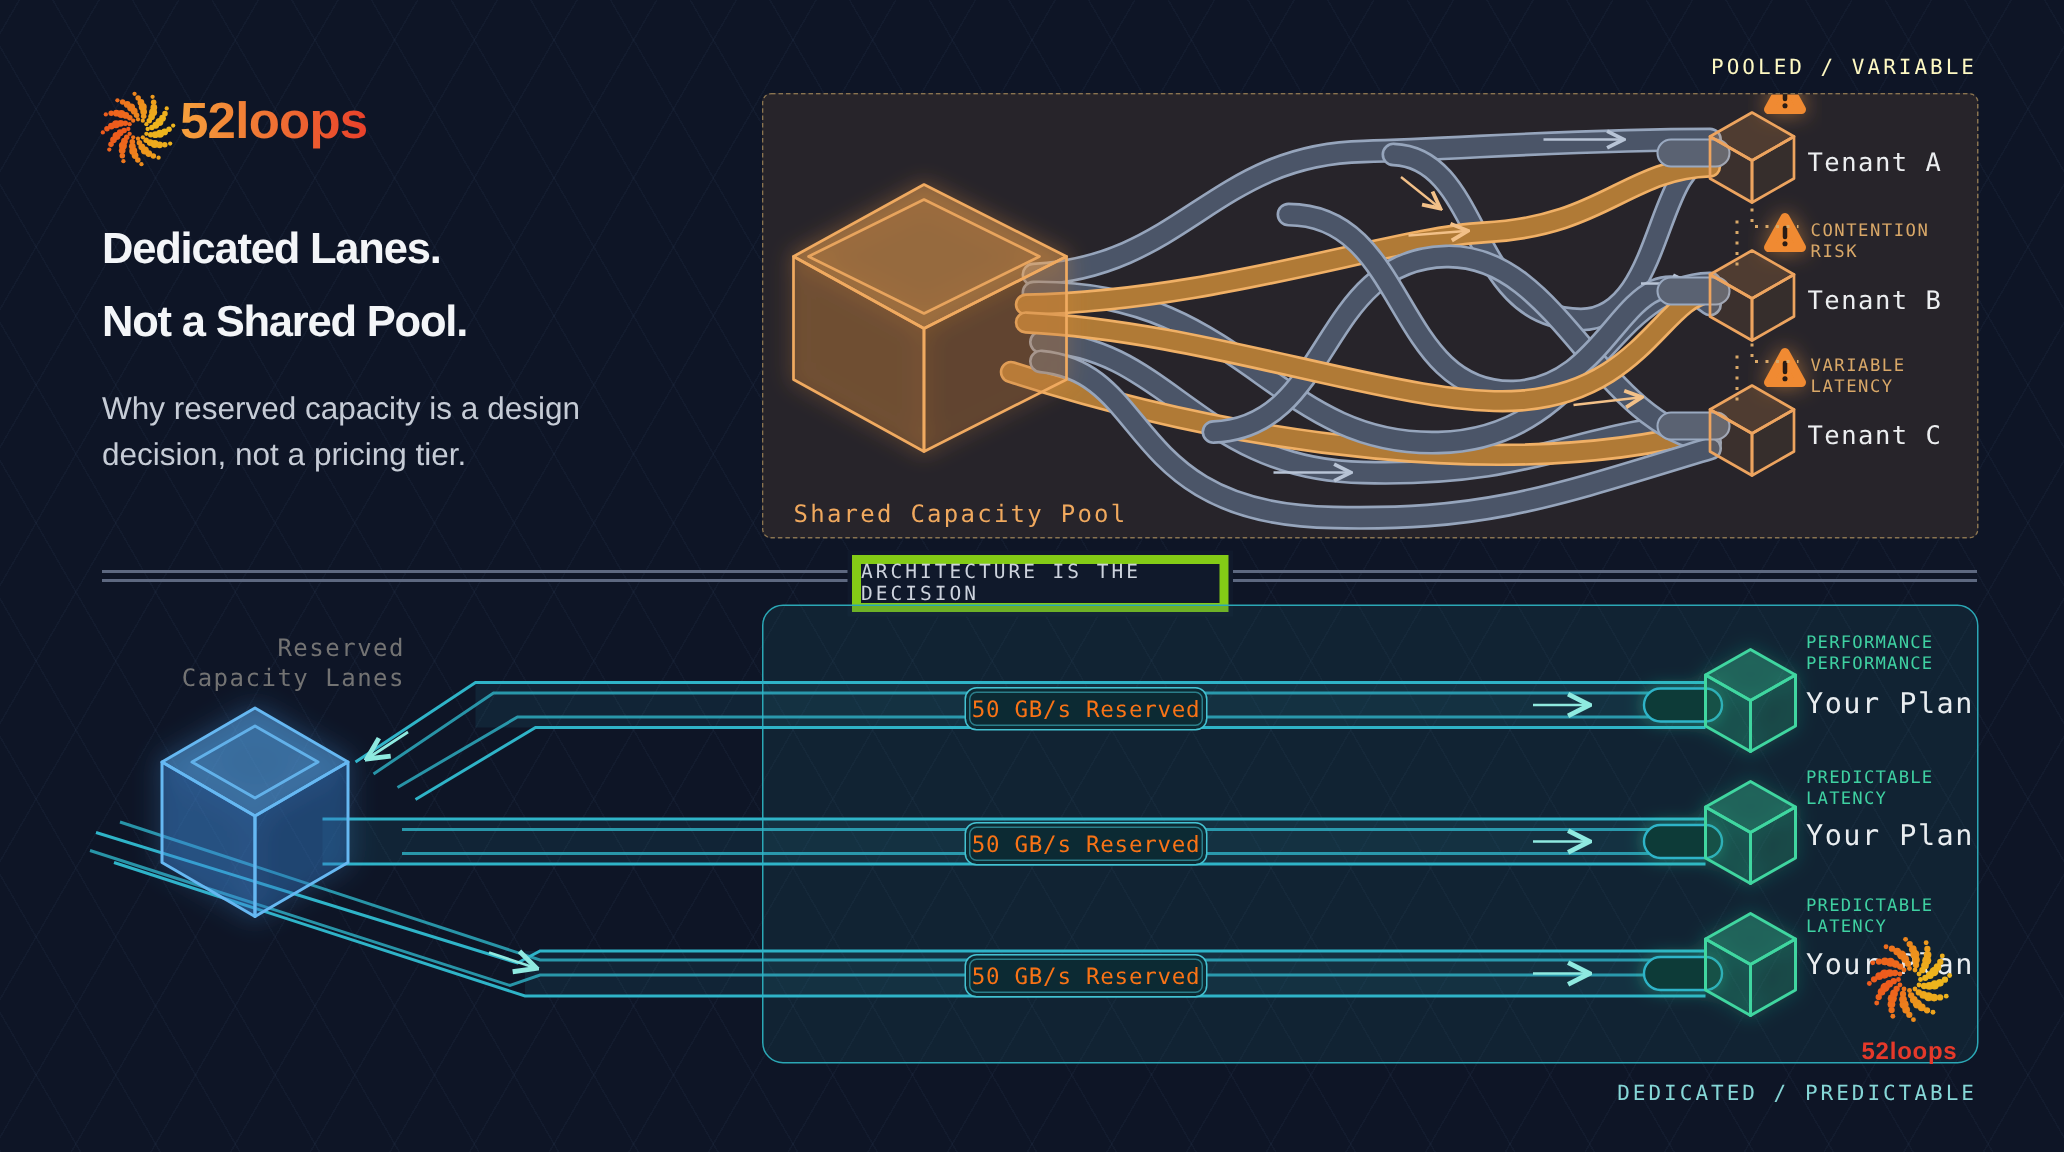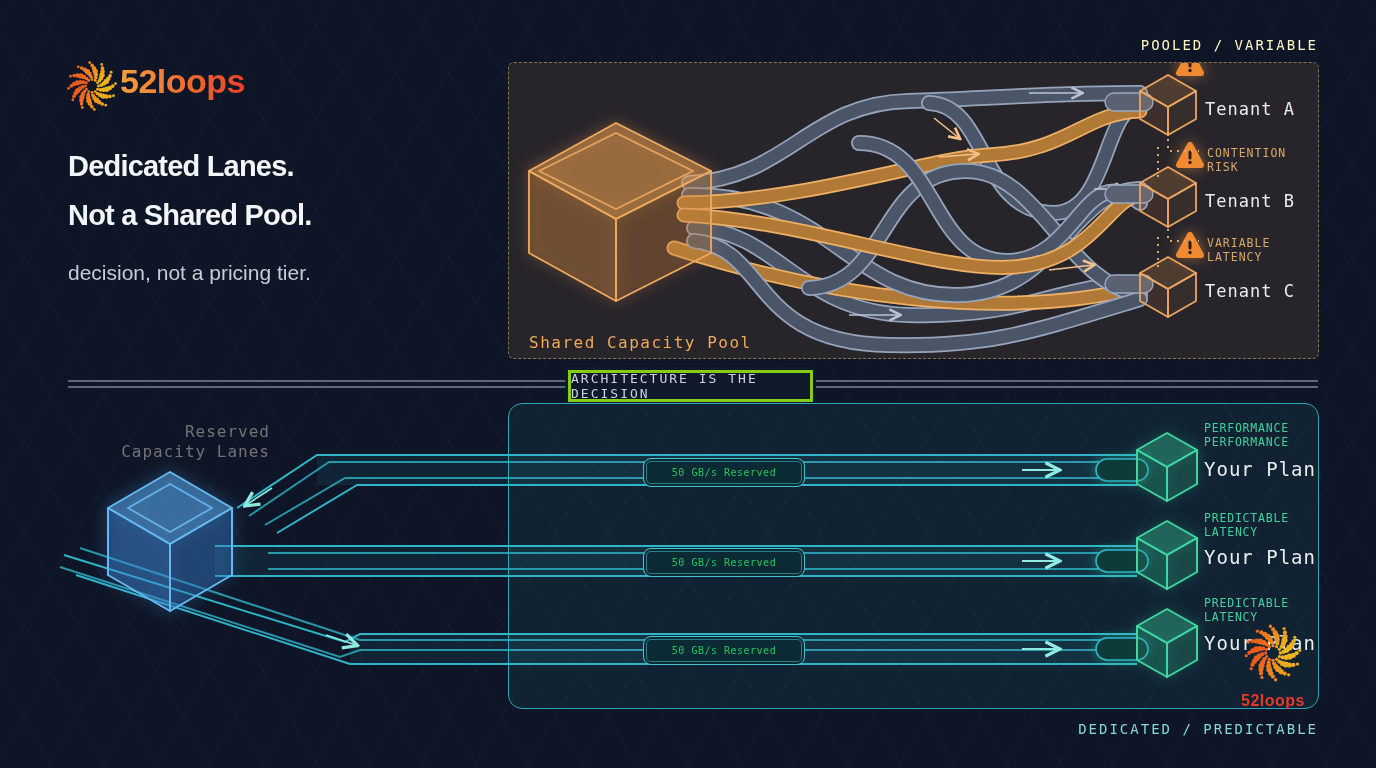--- a/index.html
+++ b/index.html
@@ -28,31 +28,31 @@
   
   .pooled-panel{left:508px;top:62px;width:811px;height:297px;
     border:1.5px dashed #8a7450;border-radius:6px;background:#27242a;box-sizing:border-box;}
   .pool-label{color:#f0a95e;font-size:16px;letter-spacing:1.5px;margin-top:16px;}
   .tenant-label{color:#eceef0;font-size:17px;letter-spacing:1px;}
   .risk-label{color:#d9a868;font-size:11.5px;letter-spacing:1px;}
 
   
   .div-line{left:68px;width:1250px;height:2px;background:#5d6880;}
   .div-box{left:568px;top:370px;width:239px;height:26px;background:#10192b;
-    border:3px solid #84cc16;box-shadow:0 0 0 3px #10192b;display:flex;align-items:center;justify-content:center;}
+    border:6px solid #84cc16;box-shadow:0 0 0 3px #10192b;display:flex;align-items:center;justify-content:center;}
   .div-box span{color:#cdd3dd;font-size:13px;letter-spacing:2px;}
 
   
   .dedicated-panel{left:508px;top:403px;width:811px;height:306px;
     border:1.5px solid #2ba7b5;border-radius:14px;background:rgba(32,88,100,0.22);box-sizing:border-box;}
   .source-label{color:#737373;font-size:16px;letter-spacing:1px;line-height:20px;text-align:right;}
   .pill{left:643px;width:160px;height:27px;background:#0c2a33;border:1.5px solid #45c2d2;border-radius:8px;
     box-shadow:inset 0 0 0 2px #0c2a33, inset 0 0 0 3px rgba(69,194,210,0.55);
     display:flex;align-items:center;justify-content:center;}
-  .pill span{color:#22c55e;font-size:10px;letter-spacing:0.5px;}
+  .pill span{color:#f97316;font-size:15px;letter-spacing:0.5px;}
   .lane-tag{color:#3fd1a2;font-size:11.5px;letter-spacing:0.8px;line-height:14px;}
   .plan-label{color:#e9edf0;font-size:19px;letter-spacing:1px;}
 
   
   .wm-text{color:#e6392a;font-size:16px;font-weight:bold;text-align:center;letter-spacing:0.5px;}
 </style>
 </head>
 <body>
 
 <div id="canvas">
@@ -143,20 +143,21 @@
       <circle cx="27.883979227004428" cy="48.69967485687235" r="1.84" fill="hsl(31,85%,52%)"></circle>
       <circle cx="18.27604356836374" cy="49.450906165373056" r="1.426" fill="hsl(26,85%,52%)"></circle>
     </svg>
   <div class="abs brand-text" style="left:120px;top:62px;">52loops</div>
 
   <div class="abs hero-title" style="left:68px;top:142px;">
     <div>Dedicated Lanes.</div>
     <div>Not a Shared Pool.</div>
   </div>
   <div class="abs hero-sub" style="left:68px;top:257px;">
+    <div>Why reserved capacity is a design</div>
     <div>decision, not a pricing tier.</div>
   </div>
 
   <div class="abs mono corner-label corner-pooled" style="top:37px;right:58px;">POOLED / VARIABLE</div>
   <div class="abs mono corner-label corner-dedicated" style="top:721px;right:58px;">DEDICATED / PREDICTABLE</div>
 
   <div class="abs pooled-panel">
 
     <svg class="abs" style="left:0;top:0;" width="808" height="294" viewBox="0 0 808 294">
       <defs>

